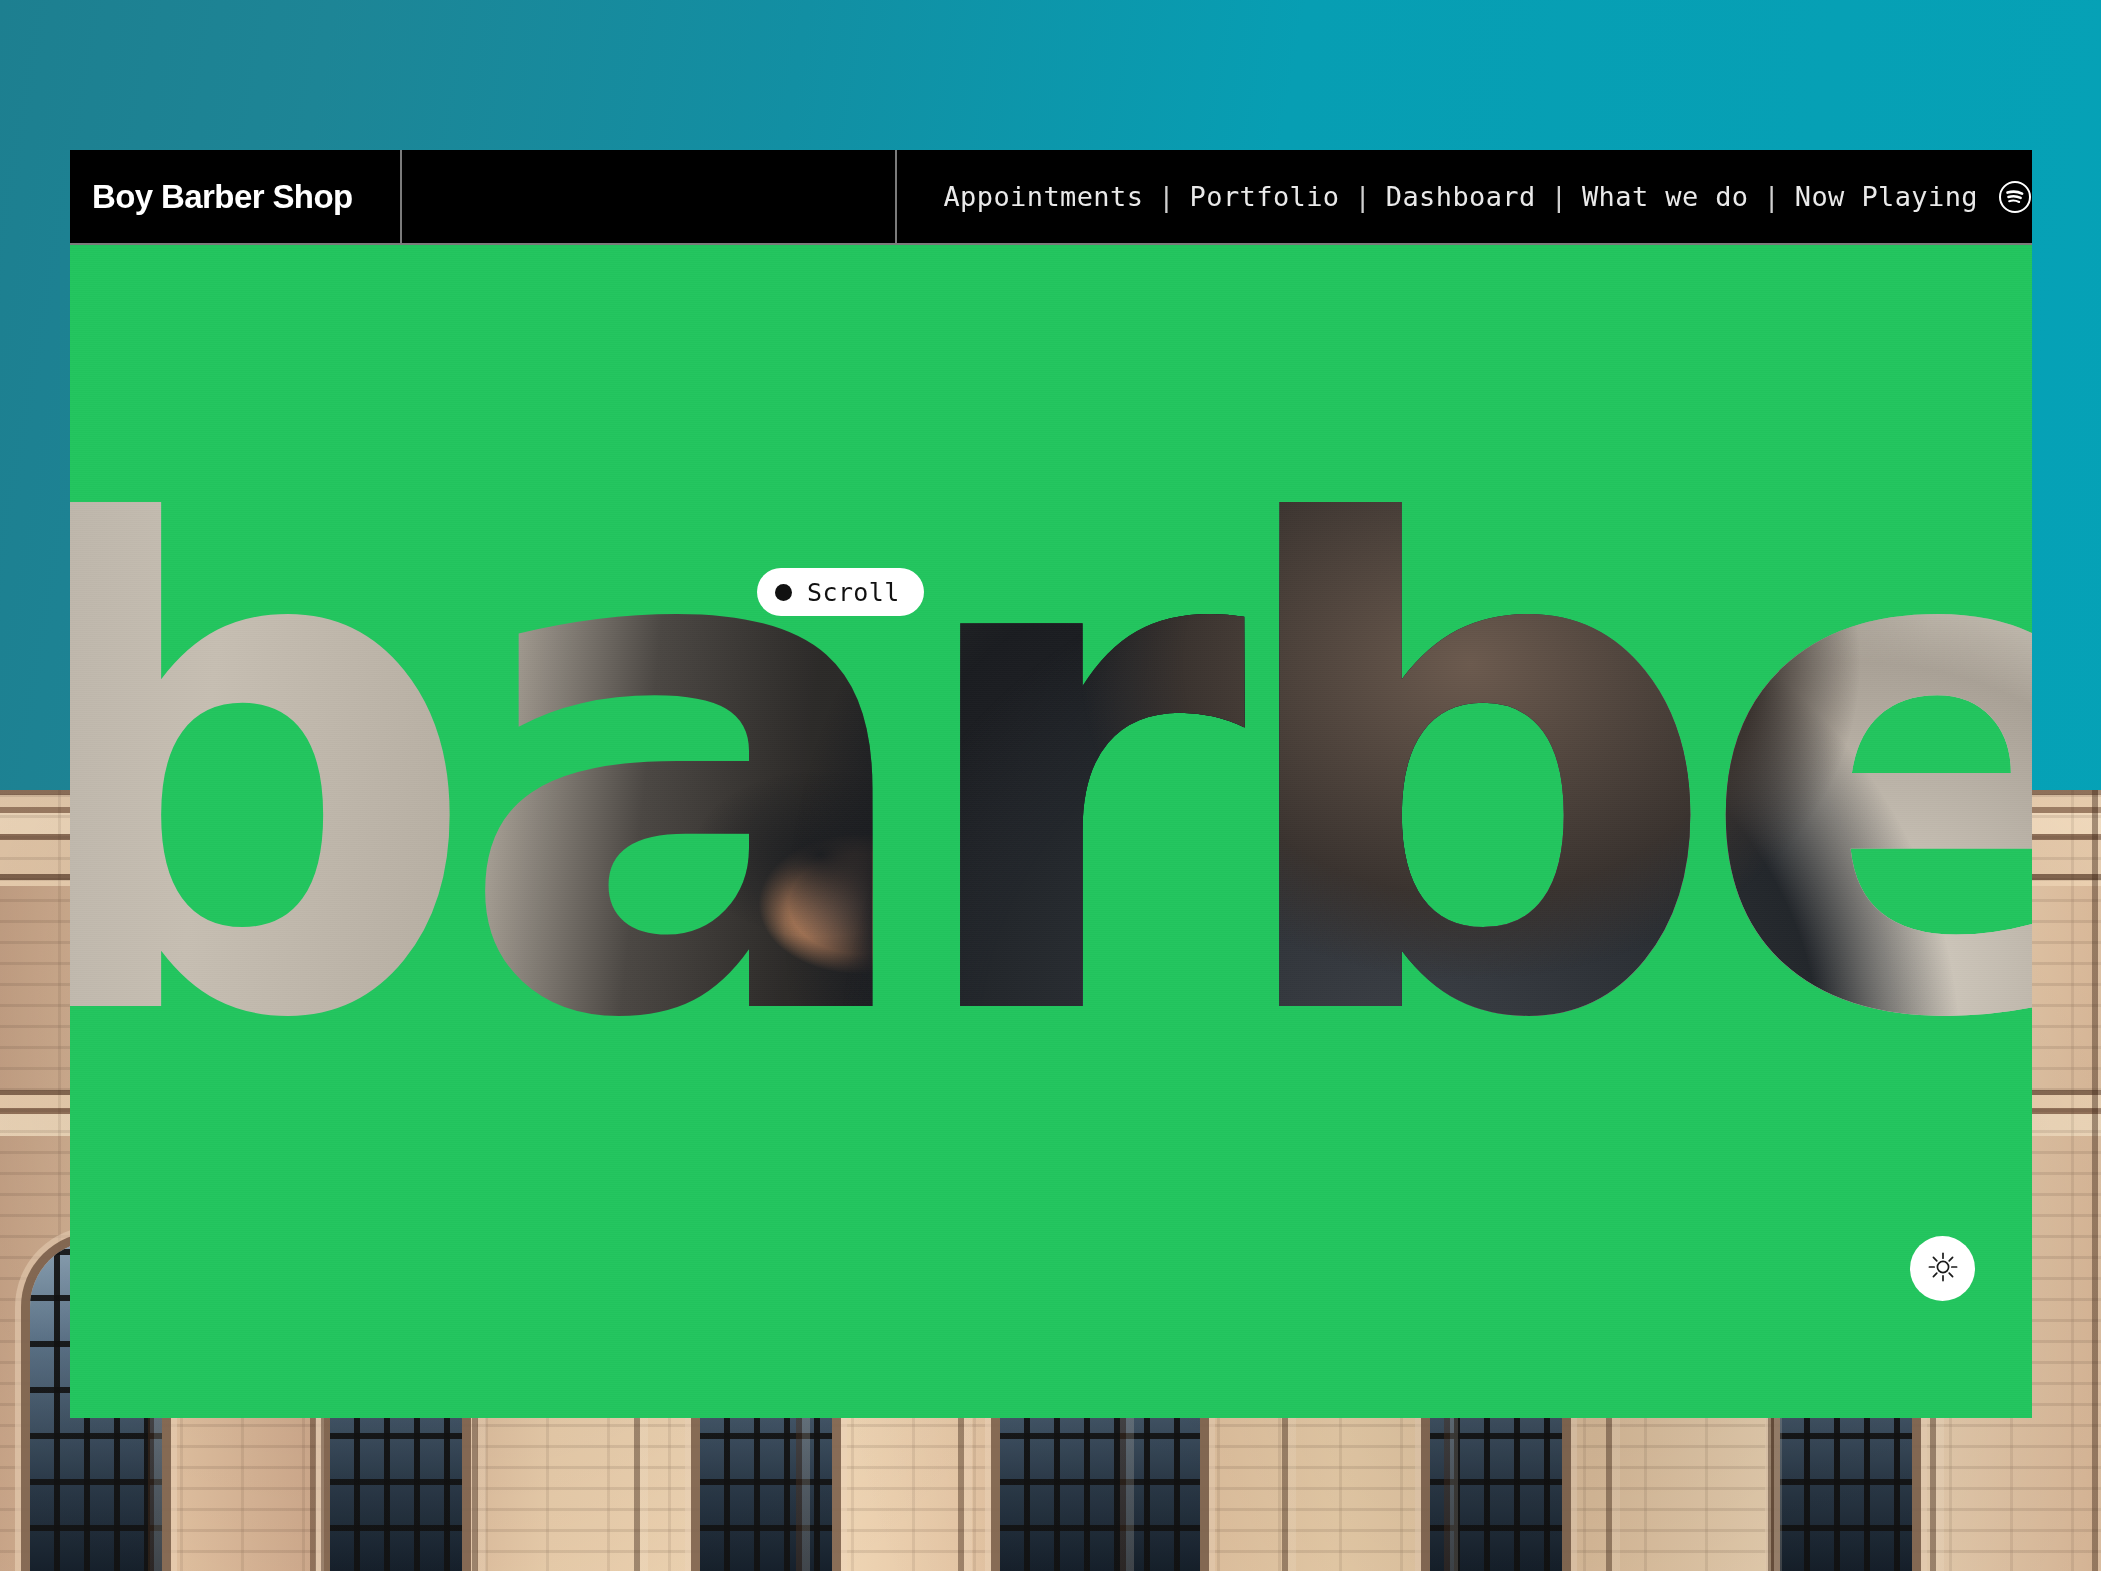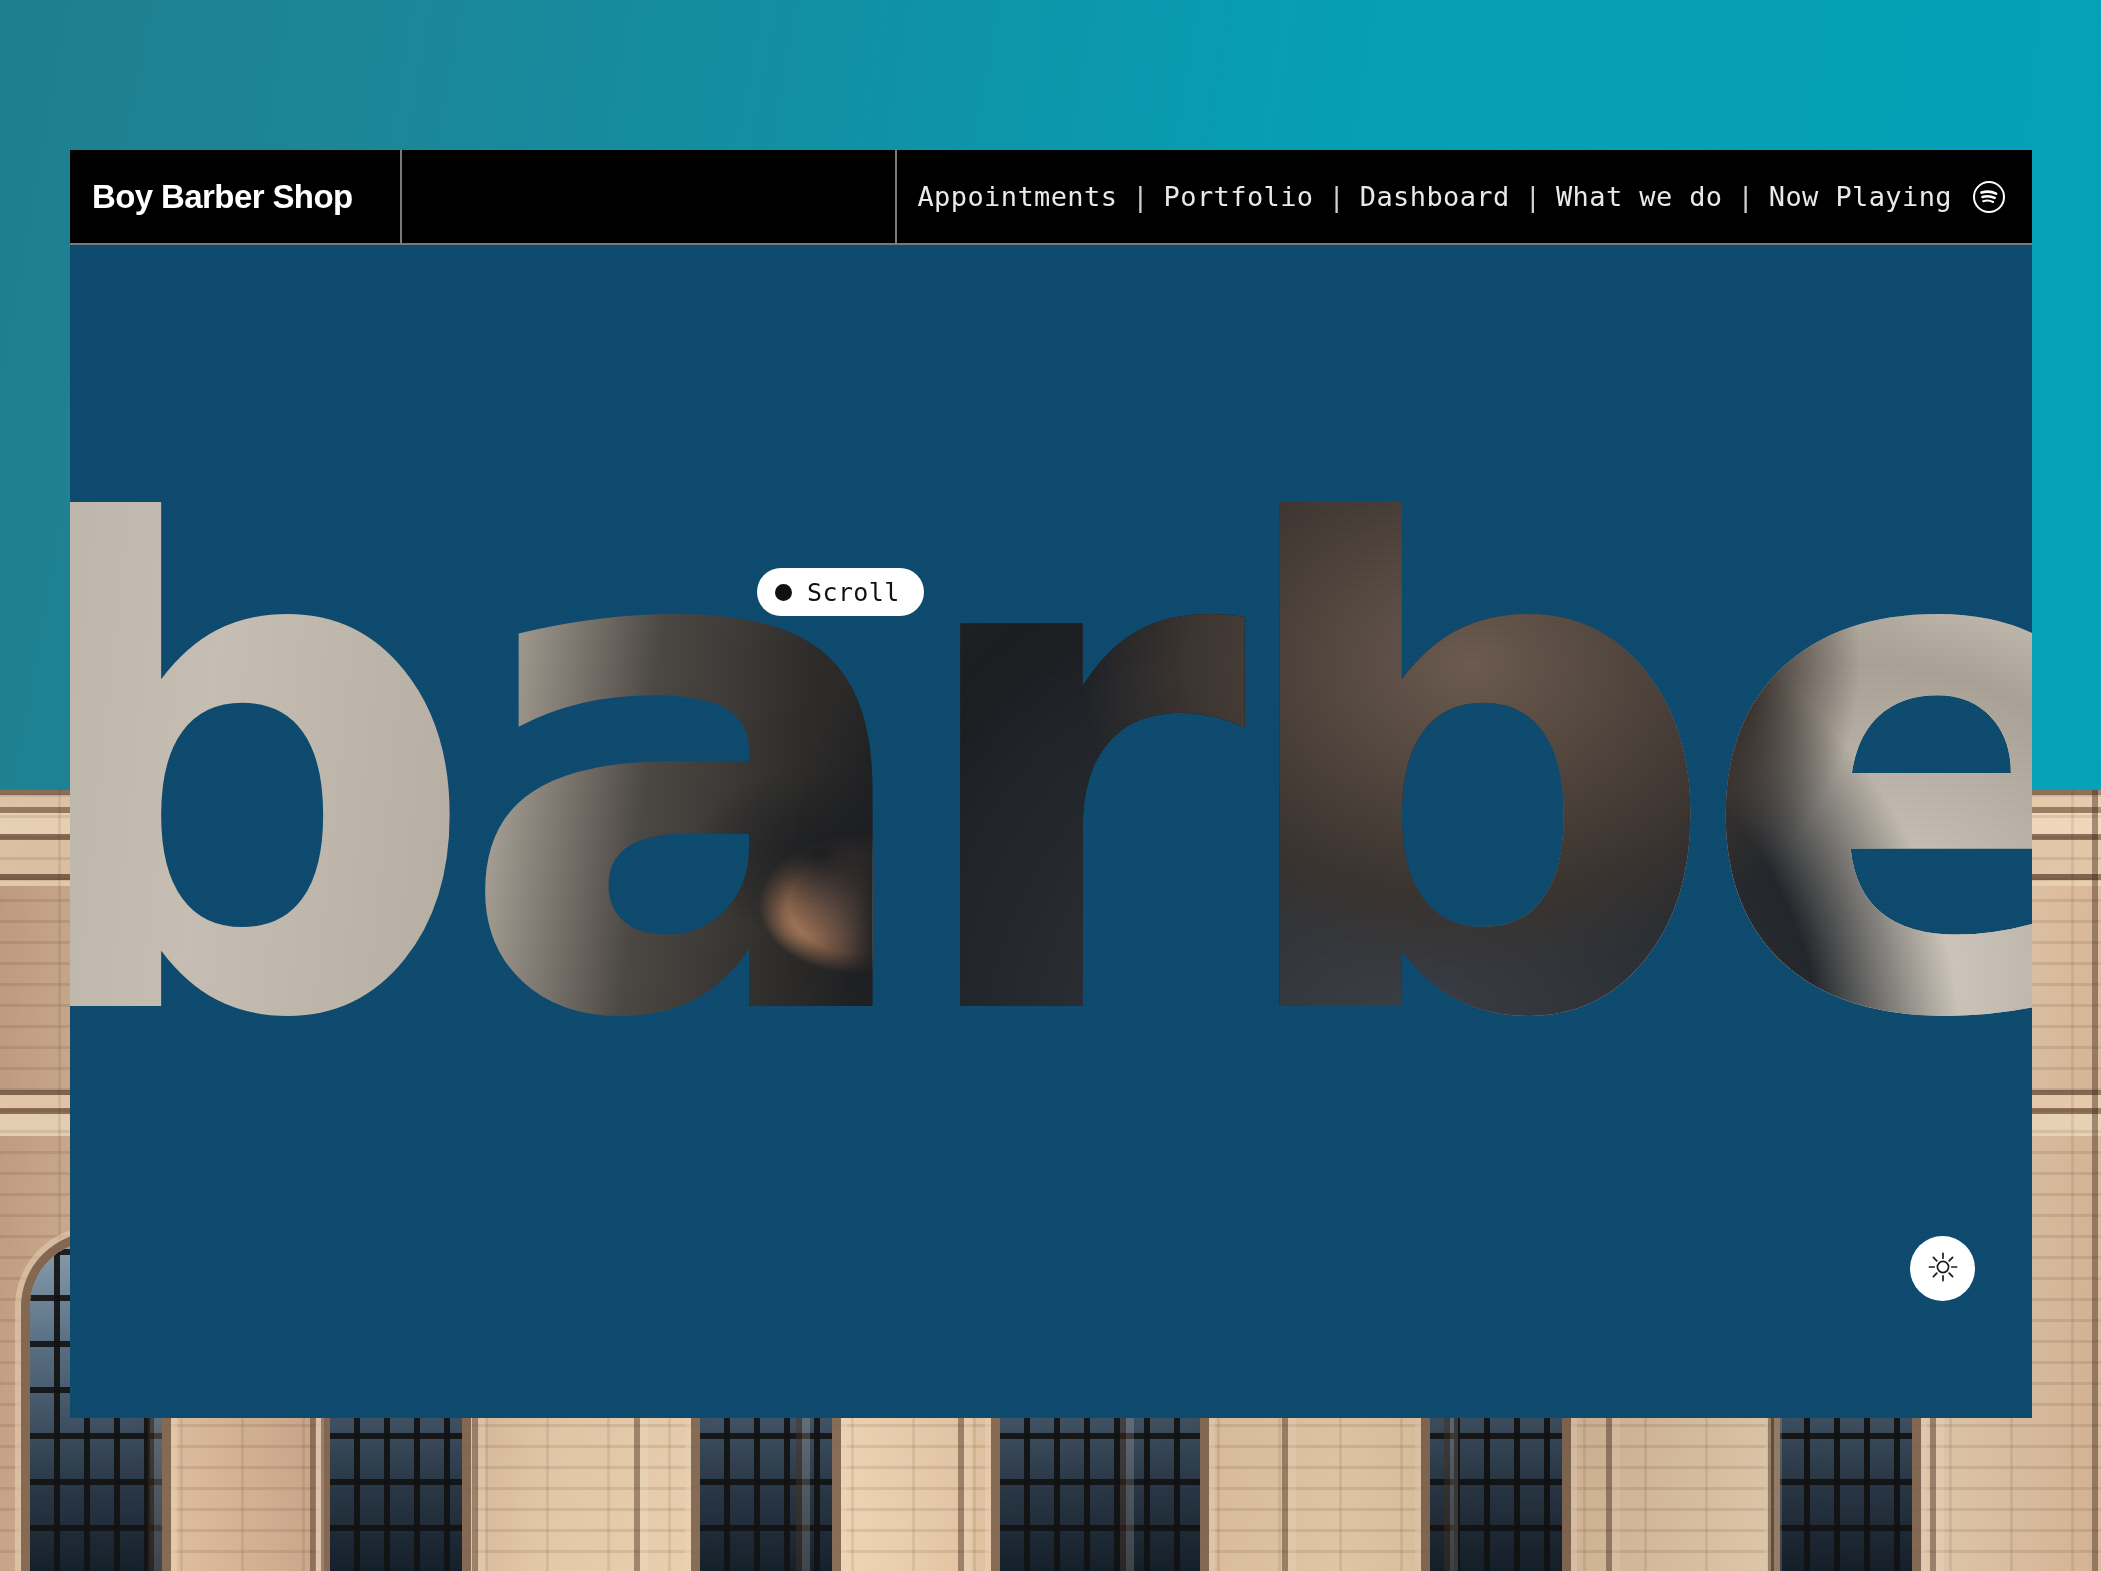--- a/index.html
+++ b/index.html
@@ -133,21 +133,21 @@
       radial-gradient(circle at 20% 30%, rgba(0,0,0,.10), transparent 40%),
       radial-gradient(circle at 75% 65%, rgba(0,0,0,.12), transparent 45%);
     pointer-events:none;
   }
 
   
   #hero-card {
     position:absolute;
     left:70px; top:150px;
     width:1962px; height:1268px;
-    background:#0c4a6e;
+    background:#22c55e;
     overflow:hidden;
   }
 
   
   #site-header {
     position:relative;
     height:95px;
     border-bottom:2px solid #7b7b7b;
     display:flex; align-items:stretch;
     background:#000;
@@ -167,21 +167,20 @@
     letter-spacing:-.6px;
     white-space:nowrap;
   }
   #spacer-cell {
     width:495px;
     border-right:2px solid #7b7b7b;
   }
   #nav-cell {
     flex:1;
     display:flex; align-items:center; justify-content:flex-end;
-    padding-right:26px;
     gap:0px;
   }
   .nav-link {
     color:#e9e9e9;
     font-family:"DejaVu Sans Mono","Liberation Mono",monospace;
     font-size:27px;
     letter-spacing:.4px;
     white-space:nowrap;
     text-decoration:none;
     padding:0 4px;

